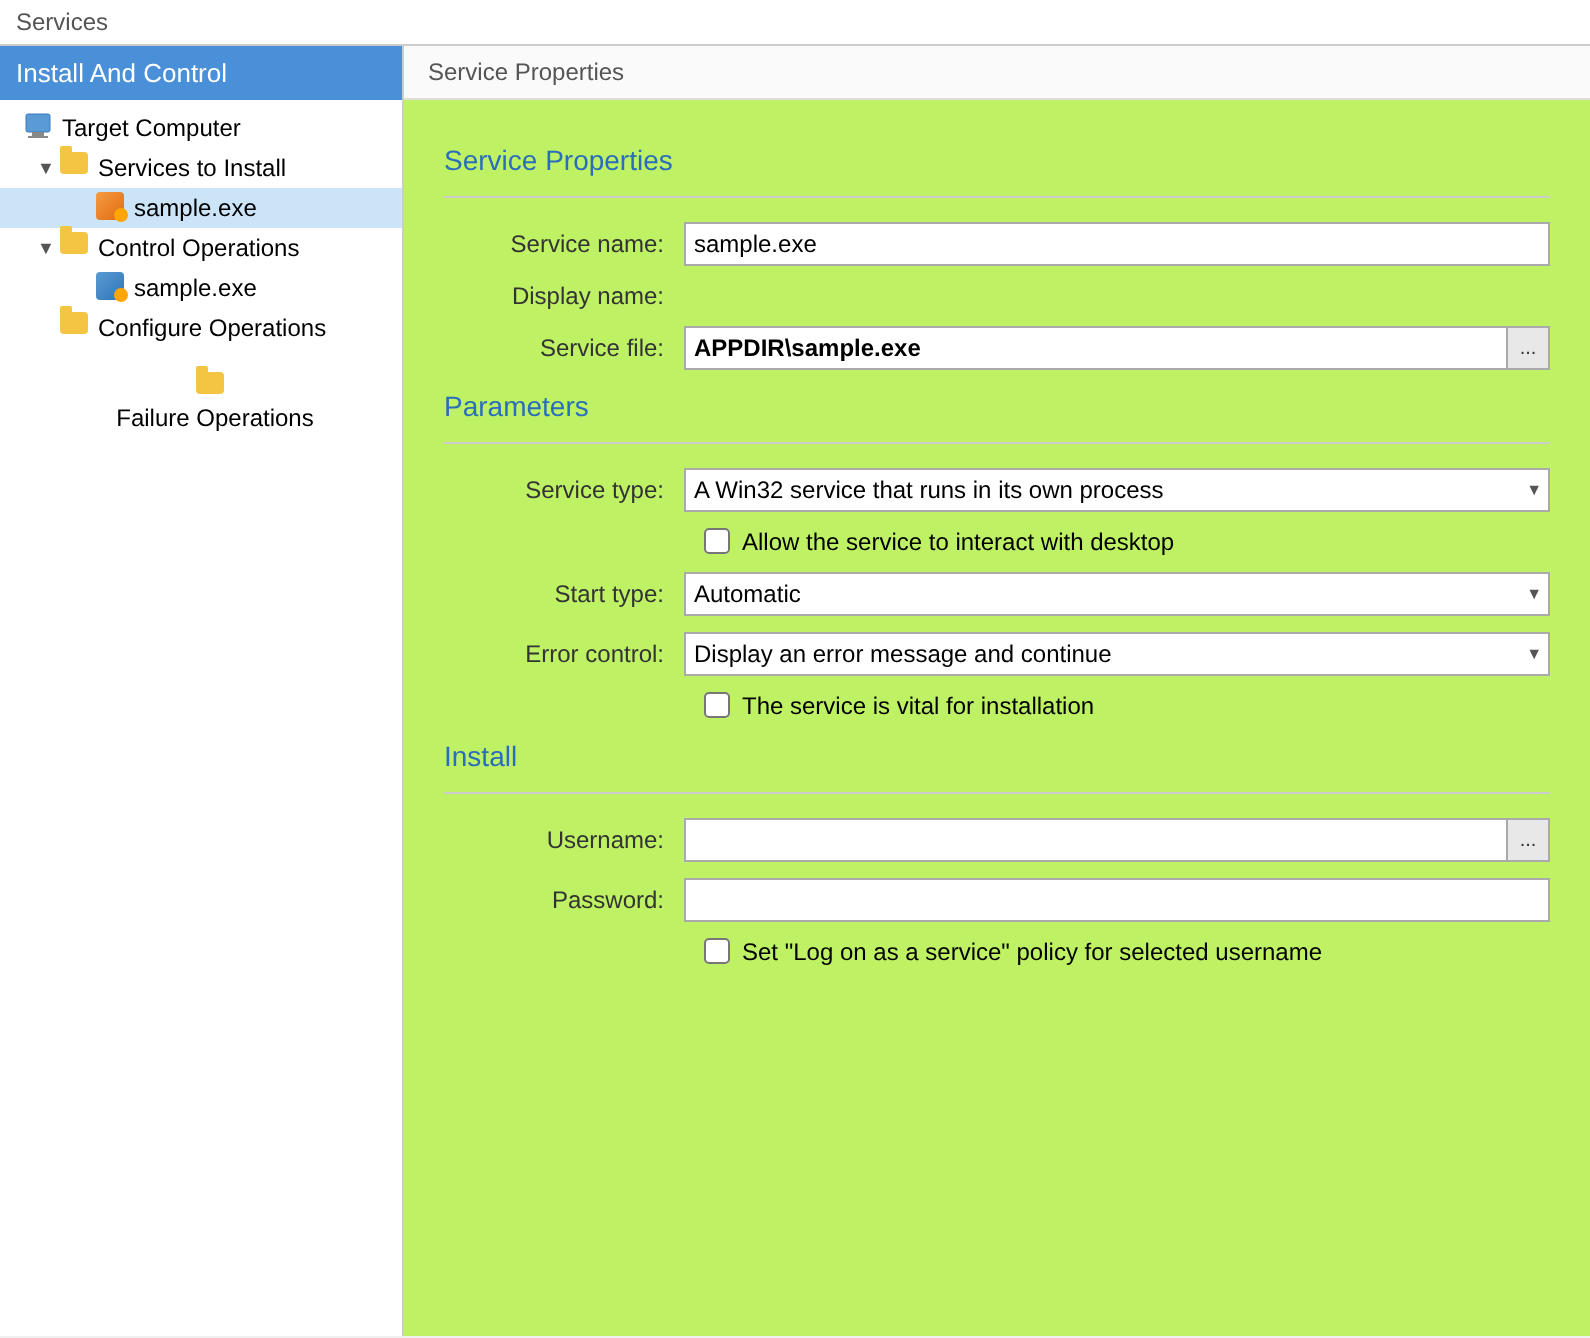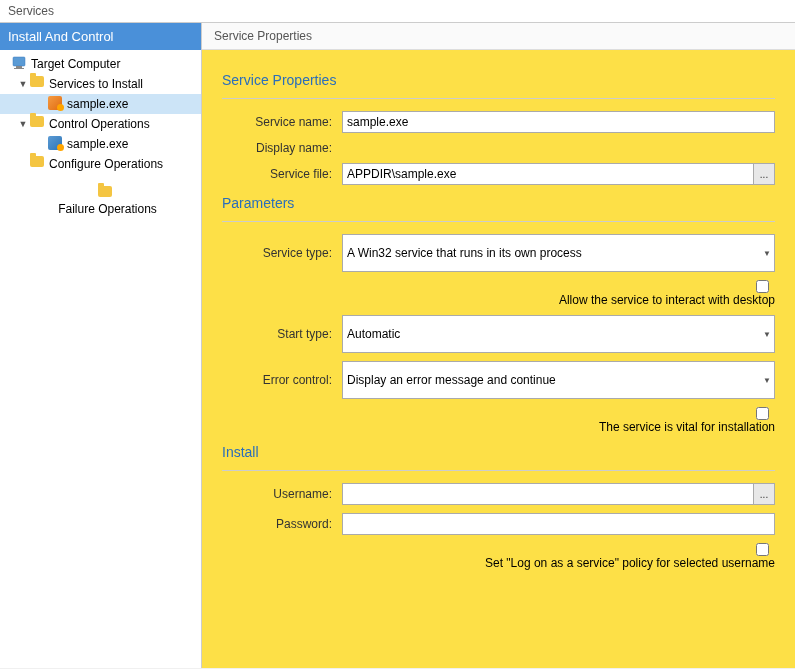--- a/index.html
+++ b/index.html
@@ -102,21 +102,21 @@
       bottom: -1px;
       right: -2px;
       width: 7px;
       height: 7px;
       background: #ffa500;
       border-radius: 50%;
     }
     
     .right-panel {
       flex: 1;
-      background: #fde047;
+      background: #bef264;
       display: flex;
       flex-direction: column;
       overflow-y: auto;
     }
     .right-panel-header {
       padding: 6px 12px;
       border-bottom: 1px solid #ddd;
       font-size: 12px;
       color: #555;
       background: #fafafa;
@@ -161,62 +161,62 @@
       display: flex;
     }
     .form-input-with-btn input {
       flex: 1;
       height: 22px;
       border: 1px solid #aaa;
       border-right: none;
       padding: 2px 4px;
       font-size: 12px;
       background: #fff;
+      font-weight: bold;
     }
     .browse-btn {
       width: 22px;
       height: 22px;
       border: 1px solid #aaa;
       background: #e8e8e8;
       display: flex;
       align-items: center;
       justify-content: center;
       cursor: pointer;
       font-size: 10px;
       color: #333;
     }
     .select-wrapper {
       flex: 1;
       position: relative;
     }
     .select-wrapper select {
       width: 100%;
-      height: 38px;
+      height: 22px;
       border: 1px solid #aaa;
       padding: 2px 4px;
       font-size: 12px;
       background: #fff;
       appearance: none;
       -webkit-appearance: none;
     }
     .select-arrow {
       position: absolute;
       right: 4px;
       top: 50%;
       transform: translateY(-50%);
       font-size: 8px;
       color: #555;
       pointer-events: none;
     }
     .checkbox-row {
       display: flex;
-      align-items: flex-end;
+      align-items: flex-start;
       margin-bottom: 8px;
       padding-left: 130px;
-      flex-direction: column;
     }
     .checkbox-row input[type="checkbox"] {
       margin-right: 6px;
     }
     .parameters-section {
       margin-top: 10px;
     }
   </style>
 </head>
 <body>

